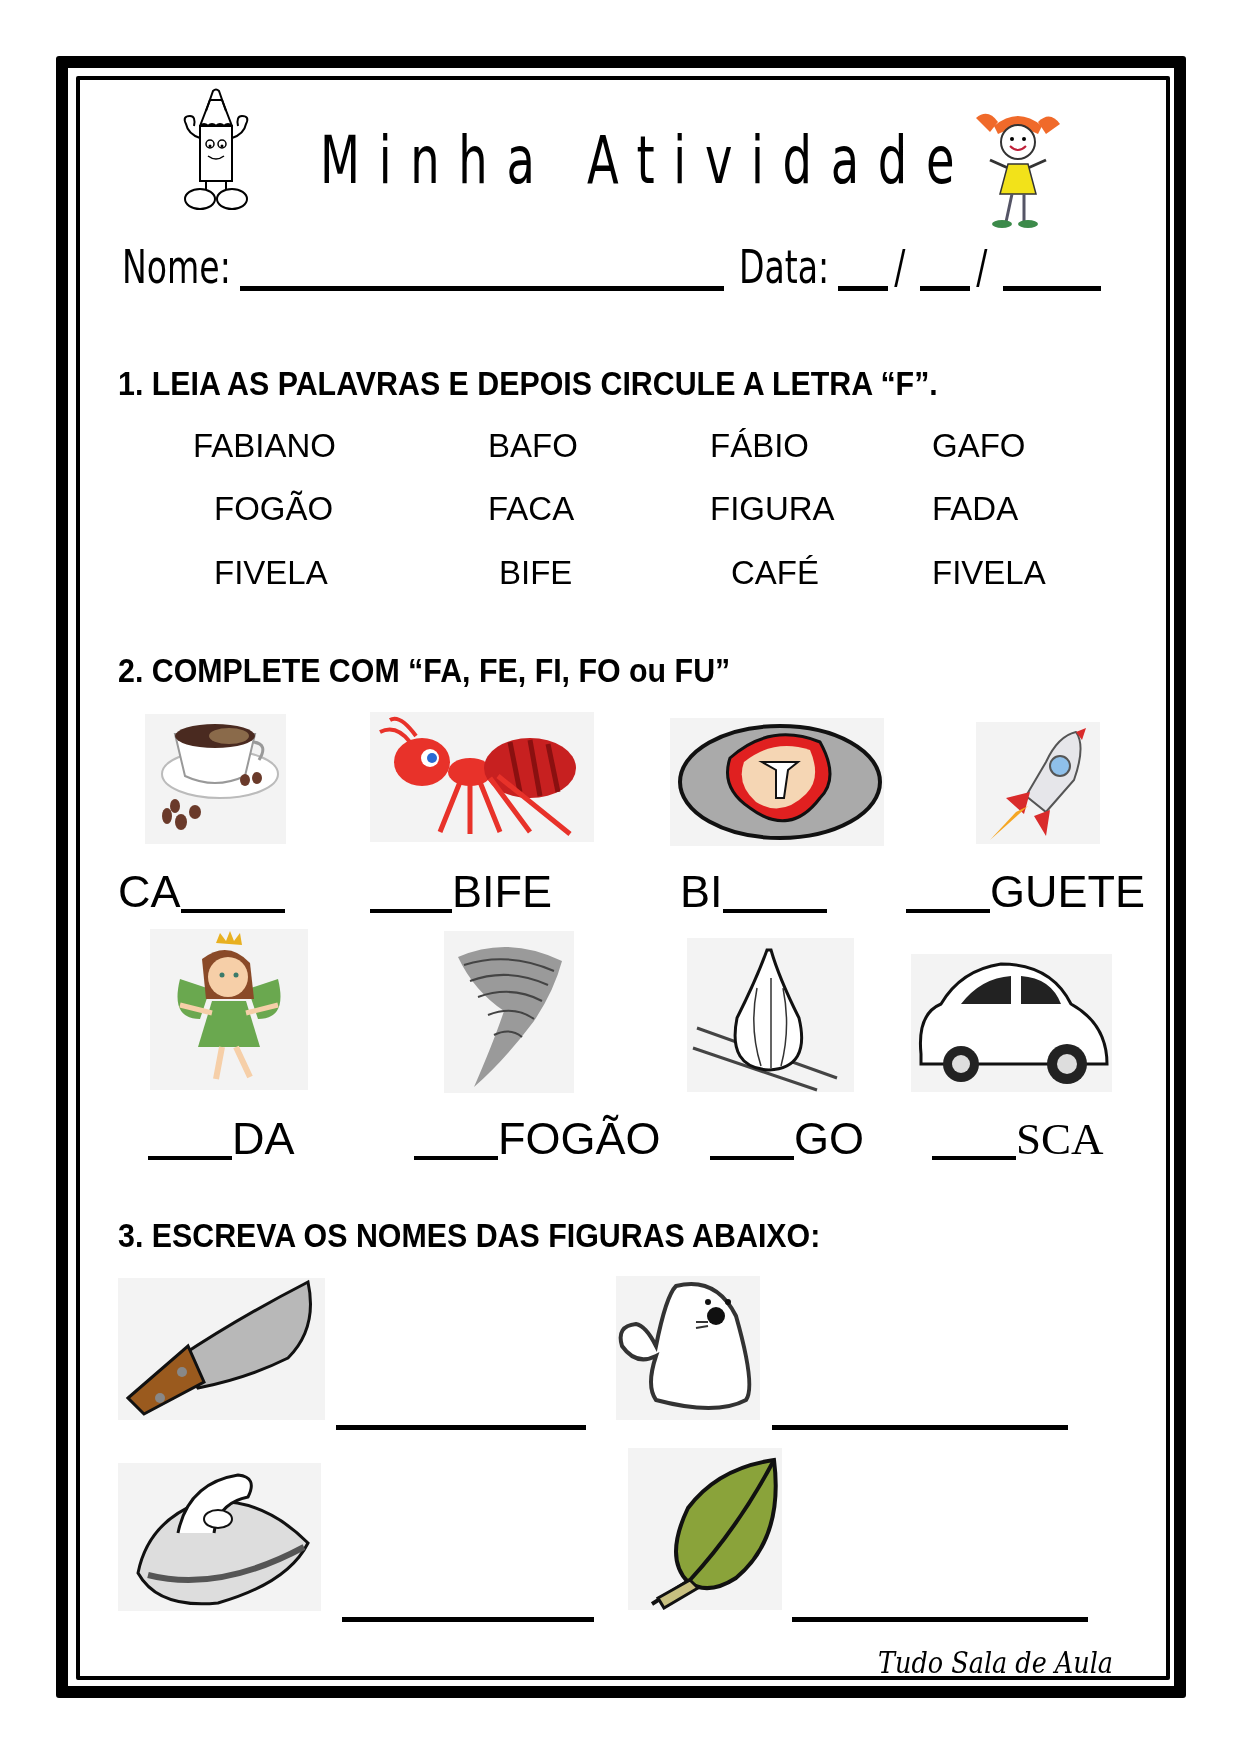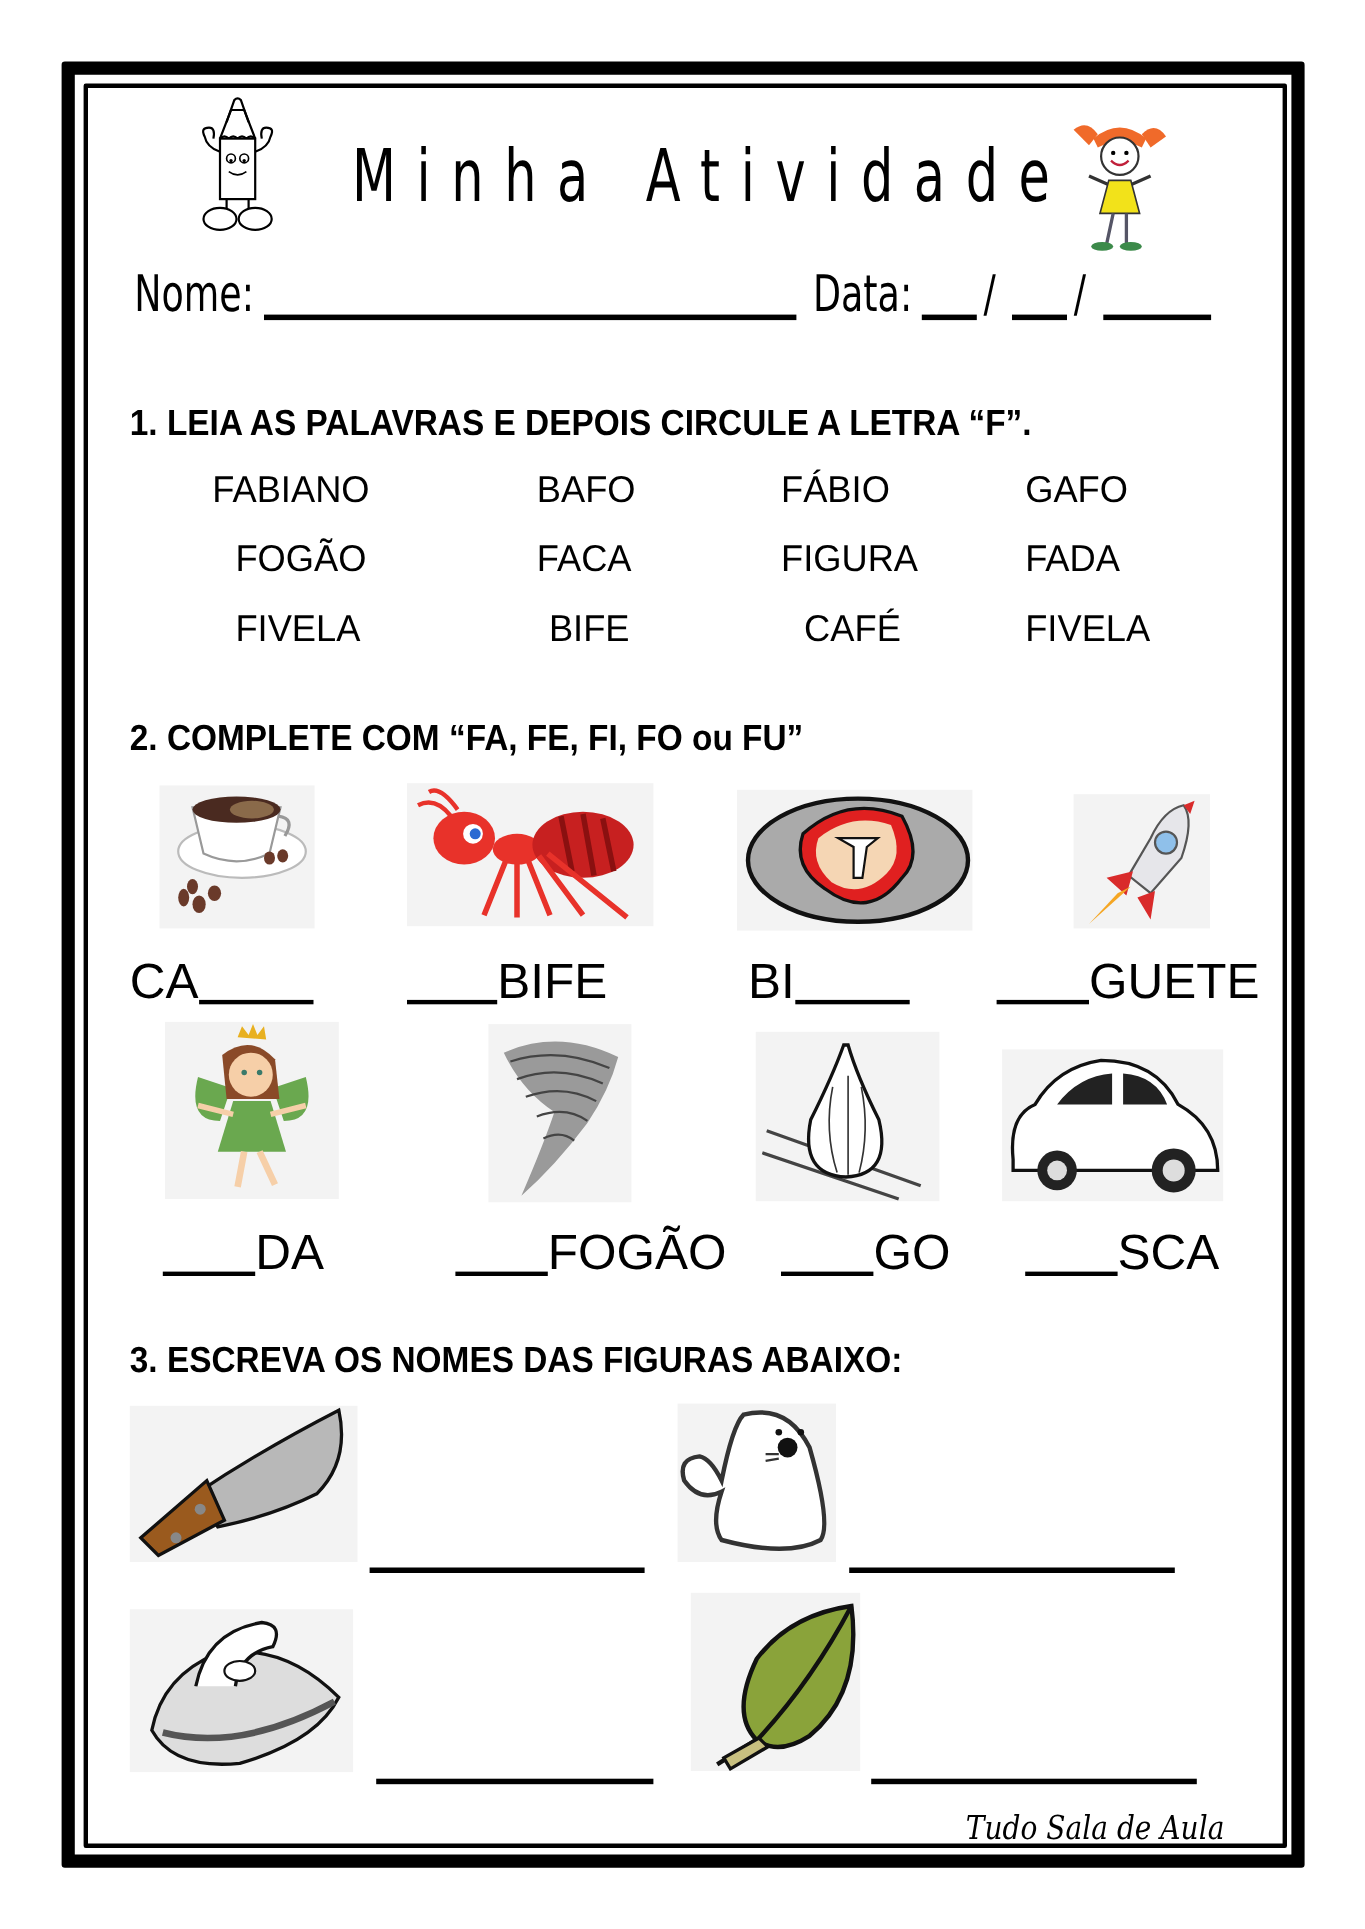--- a/index.html
+++ b/index.html
@@ -191,21 +191,21 @@
 
 <div class="abs fill" style="left:148px;top:1113px;">
   <span class="blank" style="width:84px;"></span><span>DA</span>
 </div>
 <div class="abs fill" style="left:414px;top:1113px;">
   <span class="blank" style="width:84px;"></span><span>FOGÃO</span>
 </div>
 <div class="abs fill" style="left:710px;top:1113px;">
   <span class="blank" style="width:84px;"></span><span>GO</span>
 </div>
-<div class="abs fill" style="left:932px;top:1113px;">
+<div class="abs fill" style="left:932px;top:1113px;font-family:Liberation Serif, serif;">
   <span class="blank" style="width:84px;"></span><span>SCA</span>
 </div>
 
 <div class="abs qtitle" style="left:118px;top:1217px;">3. ESCREVA OS NOMES DAS FIGURAS ABAIXO:</div>
 
 <div class="abs pic" style="left:118px;top:1278px;width:207px;height:142px;">
   <svg width="207" height="142" viewBox="0 0 207 142">
     <path d="M60 80 Q120 40 190 4 Q200 50 170 80 Q130 100 80 110 Z" fill="#b8b8b8" stroke="#111" stroke-width="3"></path>
     <path d="M10 120 L70 68 L86 104 L26 136 Z" fill="#9a5a1e" stroke="#111" stroke-width="3"></path>
     <circle cx="42" cy="120" r="5" fill="#888"></circle>

